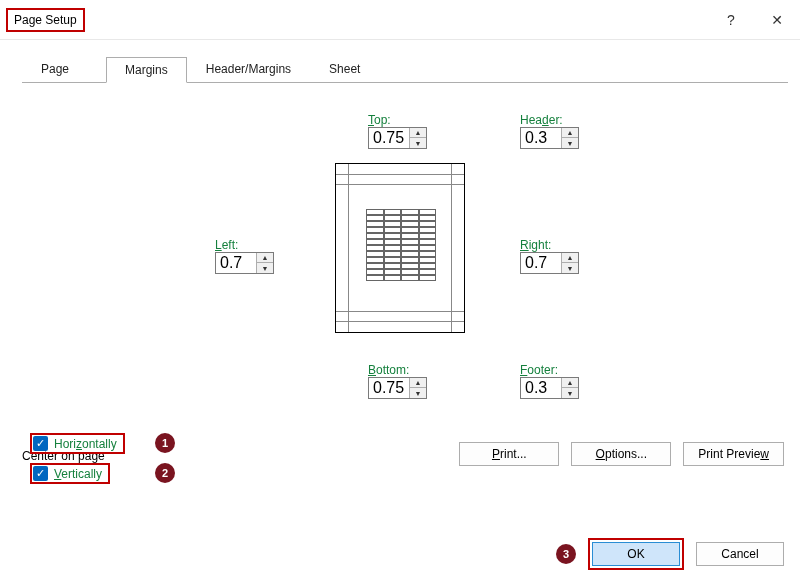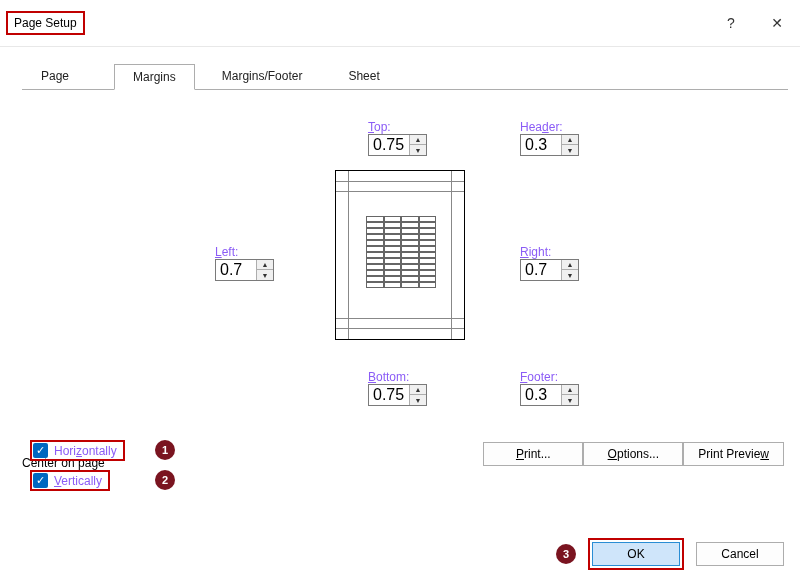--- a/index.html
+++ b/index.html
@@ -1,67 +1,67 @@
 <!DOCTYPE html>
 <html><head>
 <meta charset="utf-8">
 <style>
   * { box-sizing: border-box; font-family: "Segoe UI", Tahoma, sans-serif; font-size: 12px; }
   body { margin: 0; background: #fff; width: 800px; height: 580px; position: relative; }
-  .titlebar { height: 47px; display: flex; align-items: center; padding-left: 6px; border-bottom: 1px solid #e8e8e8; }
+  .titlebar { height: 40px; display: flex; align-items: center; padding-left: 6px; border-bottom: 1px solid #e8e8e8; }
   .title-text { padding: 3px 6px; }
   .title-box { border: 2px solid #c00000; }
   .titlebar-right { margin-left: auto; display: flex; }
   .tbtn { width: 46px; height: 32px; display: flex; align-items: center; justify-content: center; font-size: 14px; color: #333; }
-  .tabs { display: flex; gap: 8px; margin: 16px 0 0 22px; }
+  .tabs { display: flex; gap: 0; margin: 16px 0 0 22px; }
   .tab { padding: 5px 18px; border: 1px solid transparent; cursor: pointer; color:#222; }
   .tab.active { border: 1px solid #adadad; border-bottom-color: #fff; background: #fff; position: relative; top: 1px; margin-left: 18px; }
   .tabline { border-bottom: 1px solid #adadad; margin: 0 12px 0 22px; }
   .content { position: relative; width: 100%; height: 430px; }
-  .lbl { color: #8b5cf6; }
+  .lbl { color: #15803d; }
   .und { text-decoration: underline; }
   .spin { display: inline-flex; border: 1px solid #7a7a7a; height: 22px; background:#fff; }
   .spin input { border: none; width: 40px; padding: 0 4px; outline: none; font-size:16px; }
   .spin .arrows { display: flex; flex-direction: column; border-left: 1px solid #adadad; }
   .spin .arr { width: 16px; height: 10.5px; display:flex; align-items:center; justify-content:center; font-size:7px; background:#f0f0f0; color:#333; cursor:pointer; }
   .spin .arr:first-child { border-bottom:1px solid #adadad; }
   .field { position:absolute; }
   .preview { position:absolute; left:335px; top:80px; width:130px; height:170px; border:1px solid #000; background:#fff; }
   .preview .hmark { position:absolute; background:#888; height:1px; }
   .preview .vmark { position:absolute; background:#888; width:1px; }
   .preview .table { position:absolute; left:30px; top:45px; width:70px; }
   .preview .table .row { display:flex; }
   .preview .table .cell { flex:1; height:6px; border:0.5px solid #666; }
   .section-label { position:absolute; left:22px; top:330px;margin-top:36px; }
   .chkwrap { position:absolute; display:flex; align-items:center; gap:6px; padding:1px 6px 1px 1px; }
   .redbox { border:2px solid #c00000; }
   .chk { width:15px; height:15px; background:#0067c0; display:flex; align-items:center; justify-content:center; color:#fff; font-size:11px; border-radius:2px; }
   .badge { width:20px; height:20px; border-radius:50%; background:#7a1420; color:#fff; display:flex; align-items:center; justify-content:center; font-weight:bold; position:absolute; font-size:11px; }
-  .btnrow { position:absolute; right:16px; top:442px; display:flex; gap:0; }
+  .btnrow { position:absolute; right:16px; top:442px; display:flex; gap:12px; }
   .btn { min-width:100px; height:24px; border:1px solid #adadad; background:#fdfdfd; display:flex; align-items:center; justify-content:center; padding:0 14px; cursor:pointer; }
   .footer { position:absolute; bottom:10px; right:16px; display:flex; gap:12px; align-items:center; }
   .btn.ok { background:#cfe5fa; border:1px solid #2a8dd4; min-width:88px; }
   .okwrap { border:2px solid #c00000; padding:2px; }
   .btn.cancel { min-width:88px; }
 </style>
 </head>
 <body>
 
 <div class="titlebar">
   <span class="title-text title-box">Page Setup</span>
   <div class="titlebar-right">
     <div class="tbtn">?</div>
     <div class="tbtn">✕</div>
   </div>
 </div>
 
 <div class="tabs">
   <div class="tab">Page</div>
   <div class="tab active">Margins</div>
-  <div class="tab">Margins/Footer</div>
+  <div class="tab">Header/Margins</div>
   <div class="tab">Sheet</div>
 </div>
 <div class="tabline"></div>
 
 <div class="content">
 
   <div class="field" style="left:368px; top:30px;">
     <div class="lbl"><span class="und">T</span>op:</div>
     <div class="spin">
       <input value="0.75" style="">

